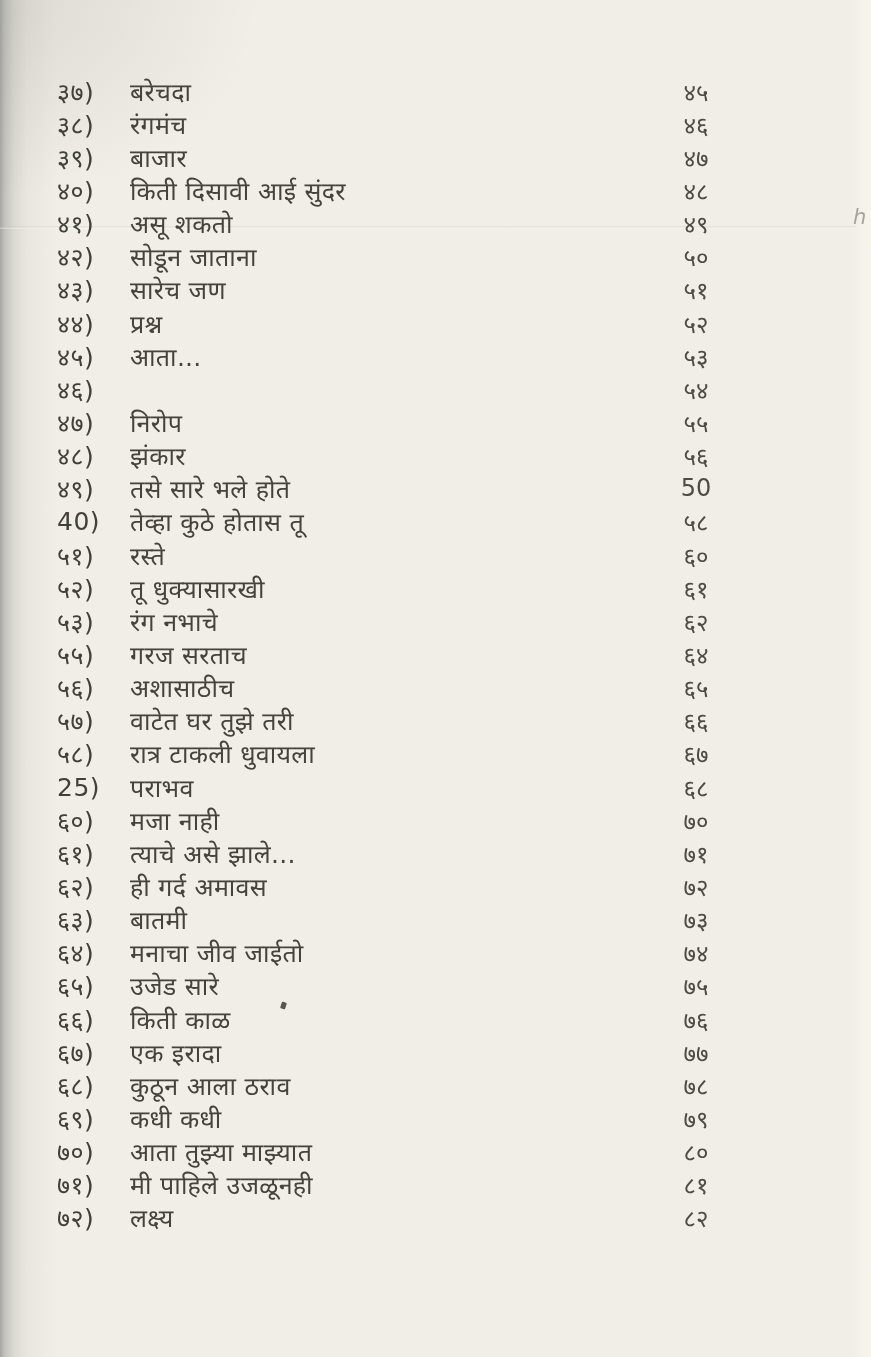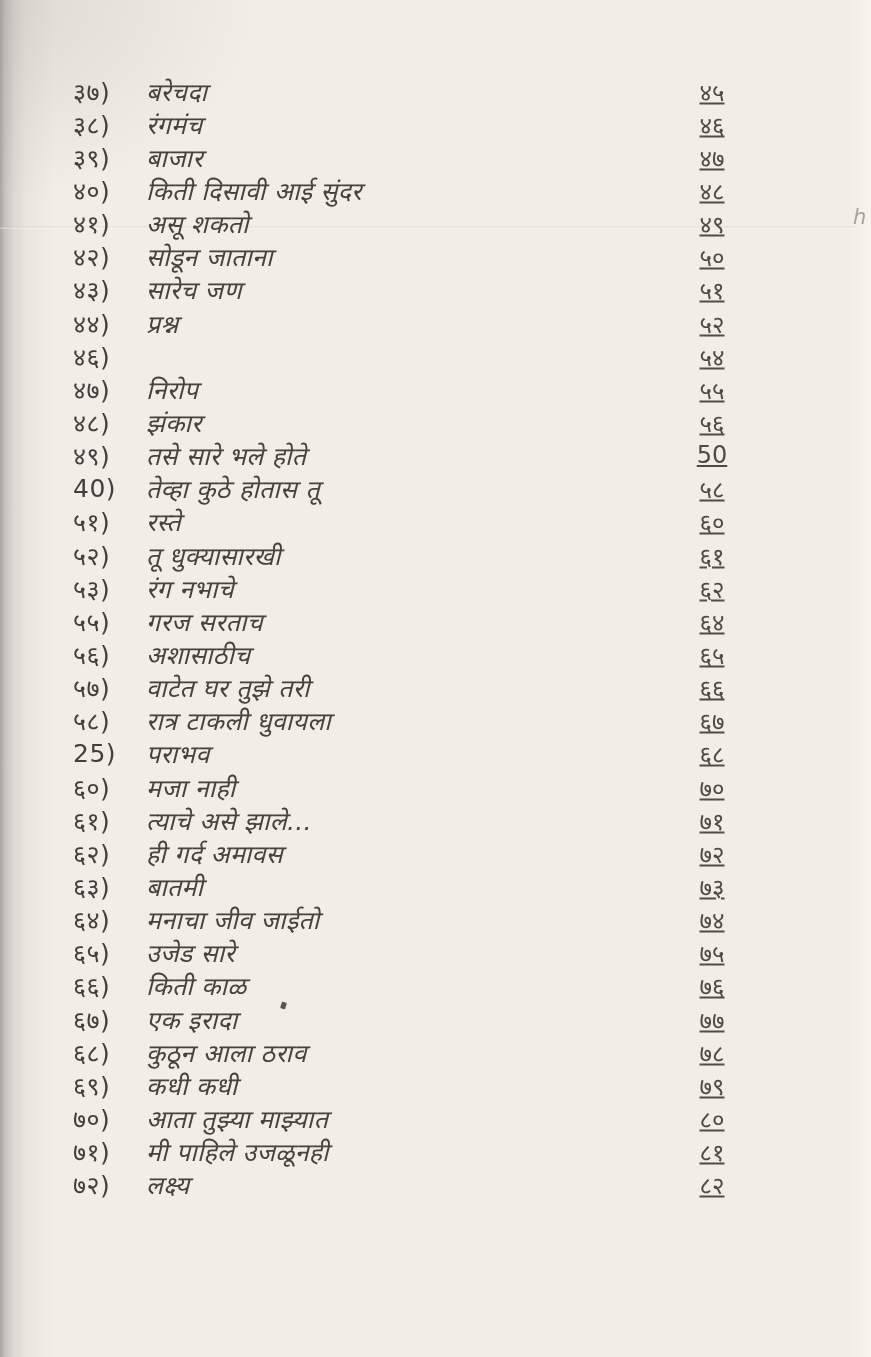--- a/index.html
+++ b/index.html
@@ -33,32 +33,32 @@
     pointer-events:none;
   }
   .crease-line {
     position:absolute; left:0; top:226px; width:856px; height:3px;
     background:linear-gradient(to bottom, rgba(125,123,115,0.12), rgba(255,255,255,0.40));
     pointer-events:none;
   }
 
   
   .toc { position:absolute; left:0; top:74px; width:871px; }
-  .toc-row { position:relative; height:33.15px;margin-left:16px; }
+  .toc-row { position:relative; height:33.15px; }
   .col-no {
     position:absolute; left:57px; top:50%; transform:translateY(-50%);
     font-size:25px; letter-spacing:0.5px; white-space:nowrap; color:#42403a;
   }
   .col-title {
     position:absolute; left:130px; top:50%; transform:translateY(-50%);
-    font-size:25px; letter-spacing:0.3px; white-space:nowrap; color:#45433b;font-style:italic;
+    font-size:25px; letter-spacing:0.3px; white-space:nowrap; color:#45433b;
   }
   .col-page {
     position:absolute; left:671px; width:50px; top:50%; transform:translateY(-50%);
-    font-size:24px; text-align:center; white-space:nowrap; color:#4e4c44;text-decoration:underline;
+    font-size:24px; text-align:center; white-space:nowrap; color:#4e4c44;
   }
 
   .ink-speck {
     position:absolute; left:281px; top:1002px; width:5px; height:7px;
     background:#3d3b35; border-radius:1px; transform:rotate(18deg); opacity:0.85;
   }
   .margin-mark {
     position:absolute; left:853px; top:205px;
     font-size:21px; font-style:italic; color:#94928a; opacity:0.8;
   }
@@ -115,20 +115,25 @@
     <span class="col-title">सारेच जण</span>
     <span class="col-page">५१</span>
   </div>
 
   <div class="toc-row">
     <span class="col-no">४४)</span>
     <span class="col-title">प्रश्न</span>
     <span class="col-page">५२</span>
   </div>
 
+  <div class="toc-row">
+    <span class="col-no">४५)</span>
+    <span class="col-title">आता...</span>
+    <span class="col-page">५३</span>
+  </div>
 
   <div class="toc-row">
     <span class="col-no">४६)</span>
     <span class="col-page">५४</span>
   </div>
 
   <div class="toc-row">
     <span class="col-no">४७)</span>
     <span class="col-title">निरोप</span>
     <span class="col-page">५५</span>

